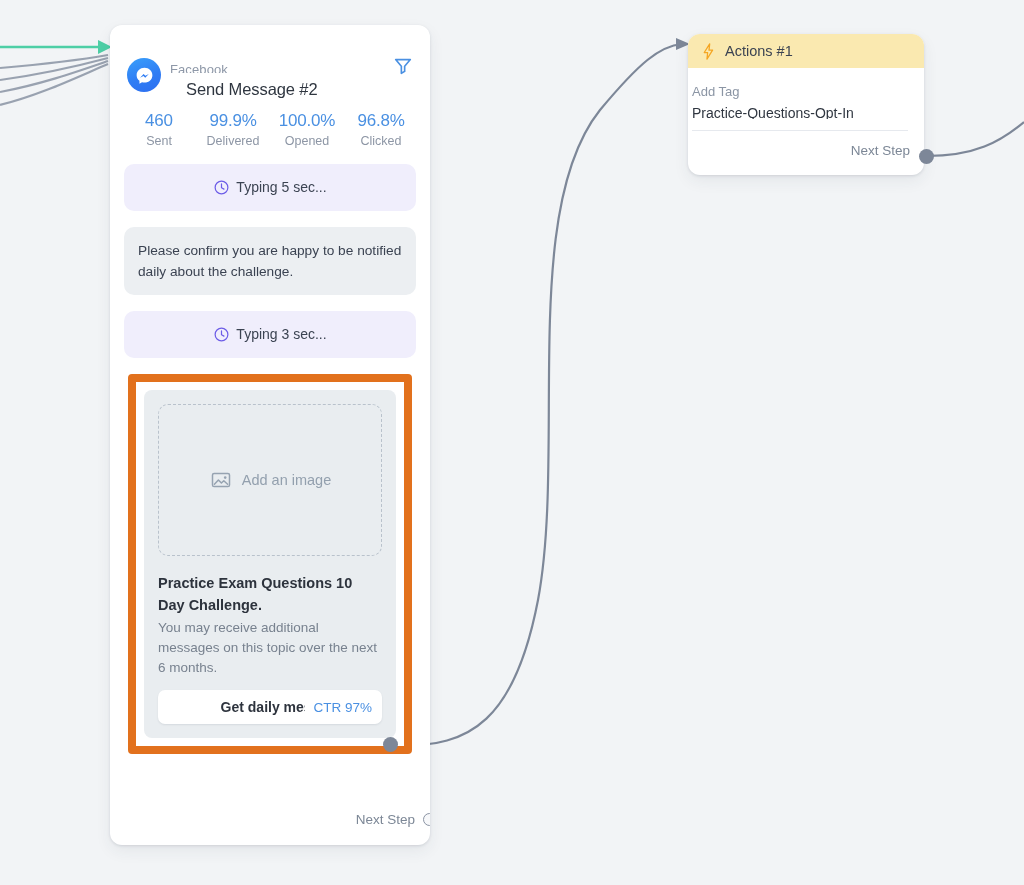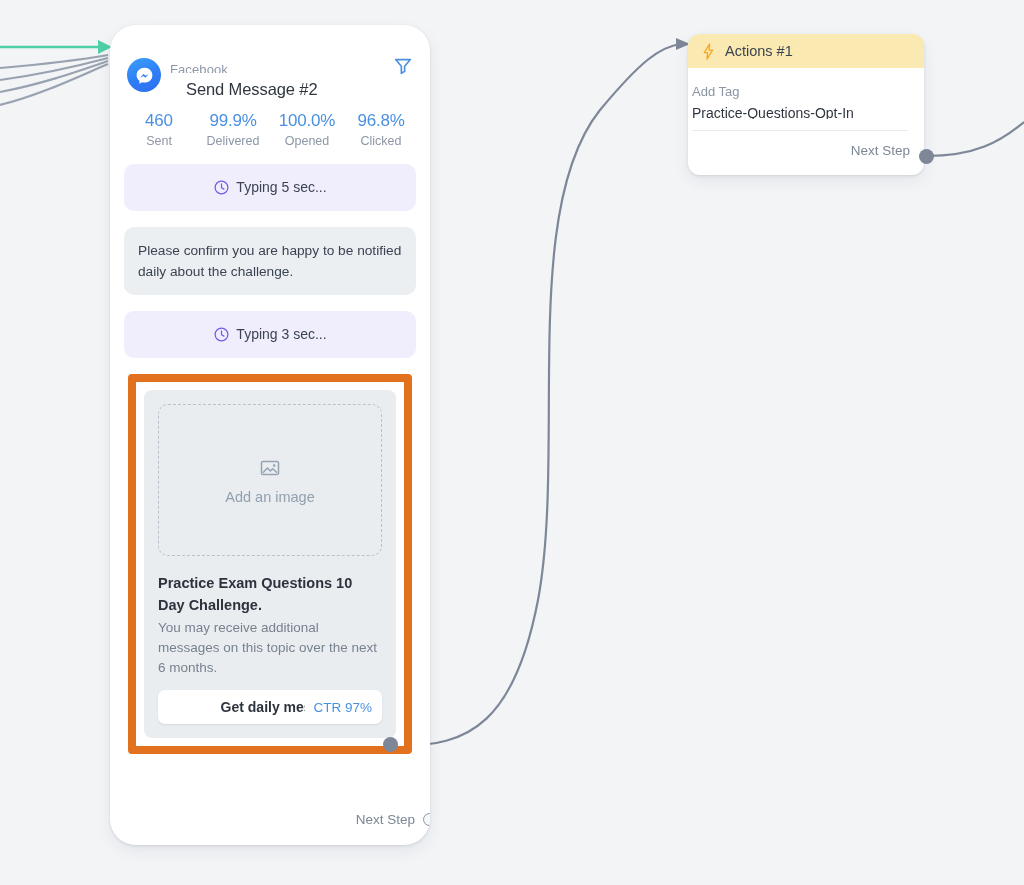--- a/index.html
+++ b/index.html
@@ -27,21 +27,21 @@
   }
 
   
   .msg-node {
     position: absolute;
     left: 110px;
     top: 25px;
     width: 320px;
     height: 820px;
     background: #ffffff;
-    border-radius: 26px;
+    border-radius: 12px;
     box-shadow: 0 1px 3px rgba(40,50,70,.13), 0 6px 16px rgba(40,50,70,.07);
     overflow: hidden;
   }
 
   .node-head {
     position: relative;
     height: 62px;
     padding: 10px 14px 0 14px;
   }
 
@@ -148,21 +148,21 @@
     background: #e9edf0;
     border-radius: 8px;
     padding: 14px 14px 14px 14px;
   }
 
   .image-drop {
     border: 1.6px dashed #b9c2cc;
     border-radius: 10px;
     height: 152px;
     display: flex;
-    flex-direction: column;
+    flex-direction: row;
     align-items: center;
     justify-content: center;
     gap: 9px;
   }
   .image-drop .img-icon { width: 24px; height: 24px; }
   .image-drop .drop-label {
     font-size: 14.5px;
     color: #93a0ae;
   }
 

